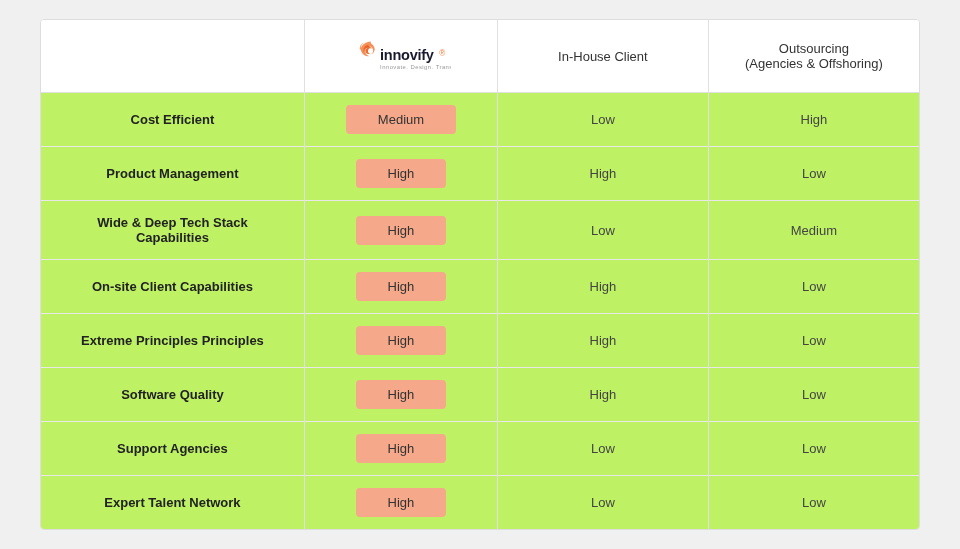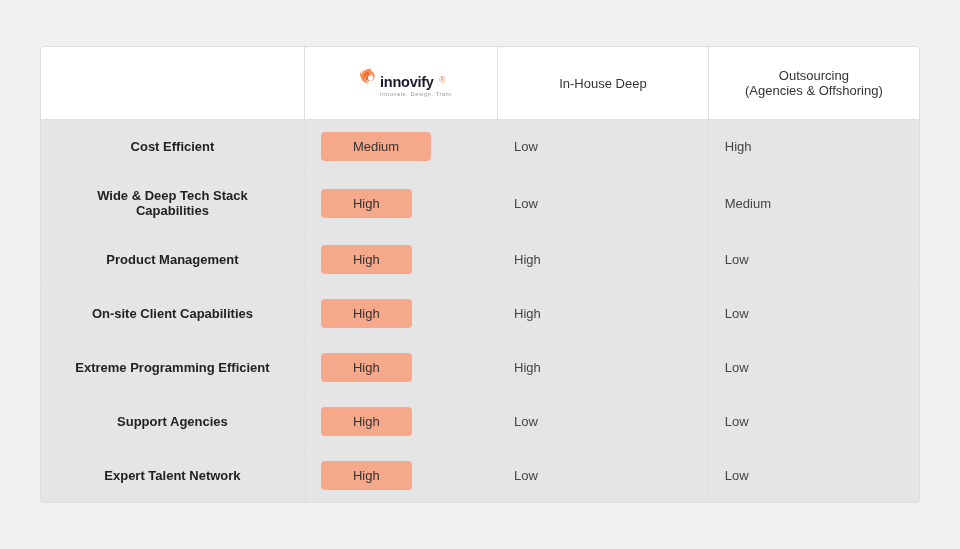--- a/index.html
+++ b/index.html
@@ -37,26 +37,27 @@
       border-right: 1px solid #e0e0e0;
       vertical-align: middle;
     }
     th:last-child { border-right: none; }
     th.row-header { width: 30%; }
     th.innovify-col { width: 22%; }
     th.inhouse-col { width: 24%; }
     th.outsourcing-col { width: 24%; }
     tbody tr {
       border-bottom: 1px solid #e8e8e8;
-      background: #e5e5e5;
+      background: #bef264;
       padding-left: 48px;
     }
     tbody tr:last-child { border-bottom: none; }
     td {
       padding: 12px 16px;
+      text-align: center;
       font-size: 13px;
       color: #444;
       border-right: 1px solid #e0e0e0;
       vertical-align: middle;
     }
     td:last-child { border-right: none; }
     td.row-label {
       text-align: center;
       font-weight: bold;
       color: #222;
@@ -107,54 +108,60 @@
               </g>
 
               <text x="32" y="26" font-family="Arial, sans-serif" font-size="16" font-weight="bold" fill="#1a1a2e" letter-spacing="-0.3">innovify</text>
               <text x="97" y="22" font-family="Arial, sans-serif" font-size="9" fill="#f47c3c">®</text>
 
               <text x="32" y="36" font-family="Arial, sans-serif" font-size="6.5" fill="#999" letter-spacing="0.5">Innovate. Design. Transform.</text>
             </svg>
           </div>
         </th>
         <th class="inhouse-col">
-          <span>In-House Deep</span>
+          <span>In-House Client</span>
         </th>
         <th class="outsourcing-col">
           Outsourcing<br>(Agencies &amp; Offshoring)
         </th>
       </tr>
     </thead>
     <tbody id="table-body">
     <tr>
           <td class="row-label">Cost Efficient</td>
           <td><span class="badge badge-medium">Medium</span></td>
           <td>Low</td>
           <td>High</td>
         </tr>
         <tr>
+          <td class="row-label">Product Management</td>
+          <td><span class="badge badge-high">High</span></td>
+          <td>High</td>
+          <td>Low</td>
+        </tr>
+        <tr>
           <td class="row-label">Wide &amp; Deep Tech Stack Capabilities</td>
           <td><span class="badge badge-high">High</span></td>
           <td>Low</td>
           <td>Medium</td>
-        </tr>
-        <tr>
-          <td class="row-label">Product Management</td>
-          <td><span class="badge badge-high">High</span></td>
-          <td>High</td>
-          <td>Low</td>
         </tr>
         <tr>
           <td class="row-label">On-site Client Capabilities</td>
           <td><span class="badge badge-high">High</span></td>
           <td>High</td>
           <td>Low</td>
         </tr>
         <tr>
-          <td class="row-label">Extreme Programming Efficient</td>
+          <td class="row-label">Extreme Principles Principles</td>
+          <td><span class="badge badge-high">High</span></td>
+          <td>High</td>
+          <td>Low</td>
+        </tr>
+        <tr>
+          <td class="row-label">Software Quality</td>
           <td><span class="badge badge-high">High</span></td>
           <td>High</td>
           <td>Low</td>
         </tr>
         <tr>
           <td class="row-label">Support Agencies</td>
           <td><span class="badge badge-high">High</span></td>
           <td>Low</td>
           <td>Low</td>
         </tr>

